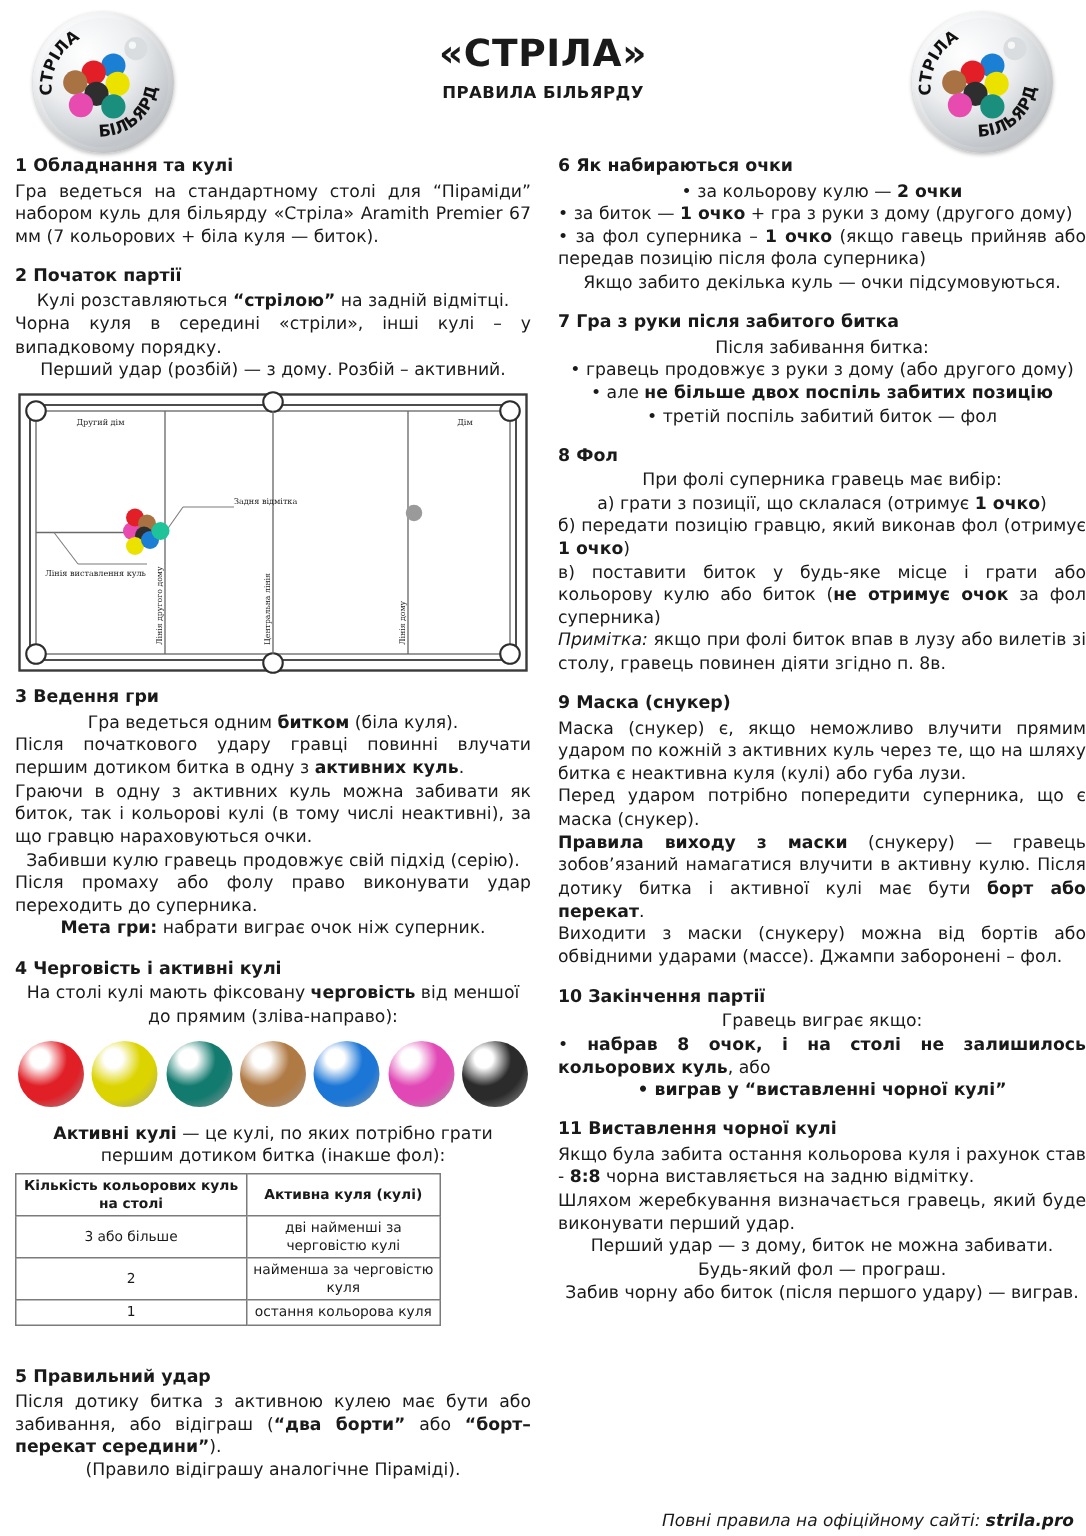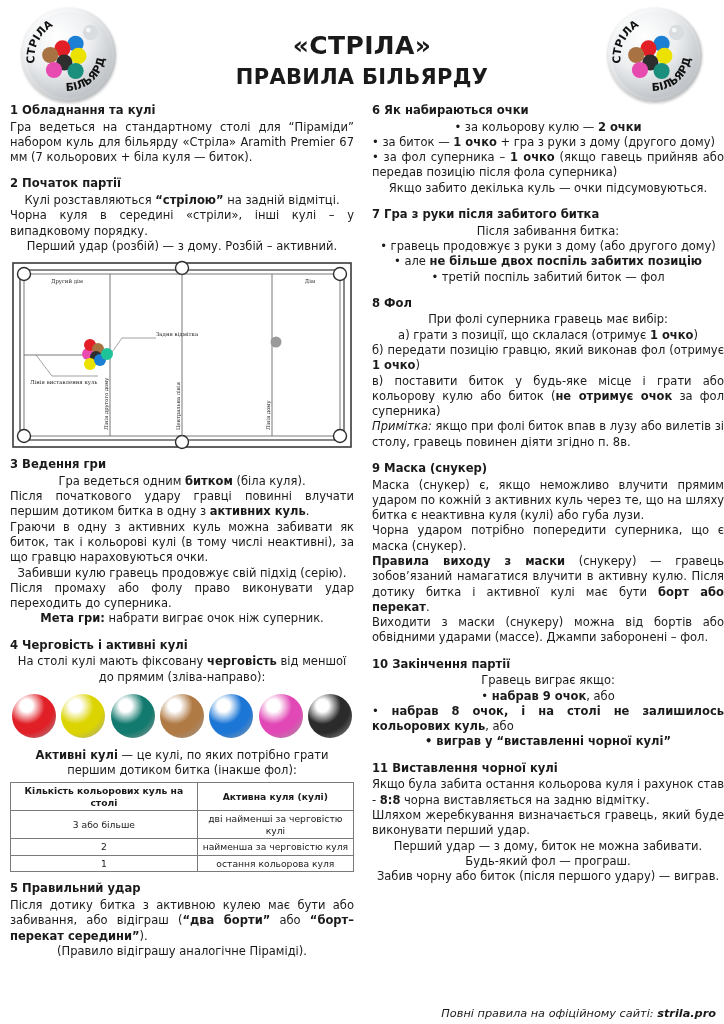--- a/index.html
+++ b/index.html
@@ -29,32 +29,32 @@
     background:
       radial-gradient(circle at 34% 28%, #ffffff 0%, #f4f5f6 34%, #e3e5e7 58%, #cfd2d5 80%, #b9bdc1 100%);
     box-shadow: 0 1px 3px rgba(0,0,0,0.28), inset -4px -5px 10px rgba(0,0,0,0.10);
   }
   .logo.left { left: 22px; }
   .logo.right { right: 22px; }
   .logo svg { position: absolute; inset: 0; width: 100%; height: 100%; }
 
   .title-block {
     position: absolute;
-    left: 130px; right: 130px; top: 32px;
+    left: 130px; right: 130px; top: 22px;
     text-align: center;
   }
   .title-main {
     font-size: 25px;
     font-weight: bold;
     letter-spacing: 0.4px;
     line-height: 1.1;
     margin: 0;
   }
   .title-sub {
-    font-size: 21px;
+    font-size: 11px;
     font-weight: bold;
     letter-spacing: 0.3px;
     margin: 5px 0 0 0;
   }
 
   
   .columns {
     position: absolute;
     top: 103px; left: 0; right: 0; bottom: 0;
     display: flex;
@@ -111,22 +111,22 @@
     left: 20%; top: 12%;
     width: 26%; height: 20%;
     border-radius: 50%;
     background: rgba(255,255,255,0.55);
     filter: blur(2px);
   }
 
   
   table.rules {
     border-collapse: collapse;
-    width: 344px;
-    margin: 4px 0 9px 0;
+    width: 284px;
+    margin: 4px 0 26px 0;
     font-size: 9.2px;
   }
   table.rules th, table.rules td {
     border: 1px solid #7b7b7b;
     text-align: center;
     padding: 2px 3px;
     line-height: 1.25;
   }
   table.rules th { font-weight: bold; }
 
@@ -355,29 +355,28 @@
     <p class="t nj">При фолі суперника гравець має вибір:</p>
     <p class="t nj"><span>а) грати з позиції, що склалася (отримує </span><b>1 очко</b><span>)</span></p>
     <p class="t"><span>б) передати позицію гравцю, який виконав фол (отримує </span><b>1 очко</b><span>)</span></p>
     <p class="t"><span>в) поставити биток у будь-яке місце і грати або кольорову кулю або биток (</span><b>не отримує очок</b><span> за фол суперника)</span></p>
     <p class="t"><i>Примітка:</i><span> якщо при фолі биток впав в лузу або вилетів зі столу, гравець повинен діяти згідно п. 8в.</span></p>
 
     <div class="gap"></div>
 
     <h2 class="sec">9 Маска (снукер)</h2>
     <p class="t">Маска (снукер) є, якщо неможливо влучити прямим ударом по кожній з активних куль через те, що на шляху битка є неактивна куля (кулі) або губа лузи.</p>
-    <p class="t">Чорна ударом потрібно попередити суперника, що є маска (снукер).</p>
+    <p class="t">Перед ударом потрібно попередити суперника, що є маска (снукер).</p>
     <p class="t"><b>Правила виходу з маски</b><span> (снукеру) — гравець зобов’язаний намагатися влучити в активну кулю. Після дотику битка і активної кулі має бути </span><b>борт або перекат</b><span>.</span></p>
     <p class="t">Виходити з маски (снукеру) можна від бортів або обвідними ударами (массе). Джампи заборонені – фол.</p>
 
     <div class="gap"></div>
 
     <h2 class="sec">10 Закінчення партії</h2>
     <p class="t nj">Гравець виграє якщо:</p>
-    <p class="t nj"><span>• </span><b>набрав 9 очок</b><span>, або</span></p>
     <p class="t"><span>• </span><b>набрав 8 очок, і на столі не залишилось кольорових куль</b><span>, або</span></p>
     <p class="t nj"><b>• виграв у “виставленні чорної кулі”</b></p>
 
     <div class="gap"></div>
 
     <h2 class="sec">11 Виставлення чорної кулі</h2>
     <p class="t"><span>Якщо була забита остання кольорова куля і рахунок став - </span><b>8:8</b><span> чорна виставляється на задню відмітку.</span></p>
     <p class="t">Шляхом жеребкування визначається гравець, який буде виконувати перший удар.</p>
     <p class="t nj">Перший удар — з дому, биток не можна забивати.</p>
     <p class="t nj">Будь-який фол — програш.</p>

